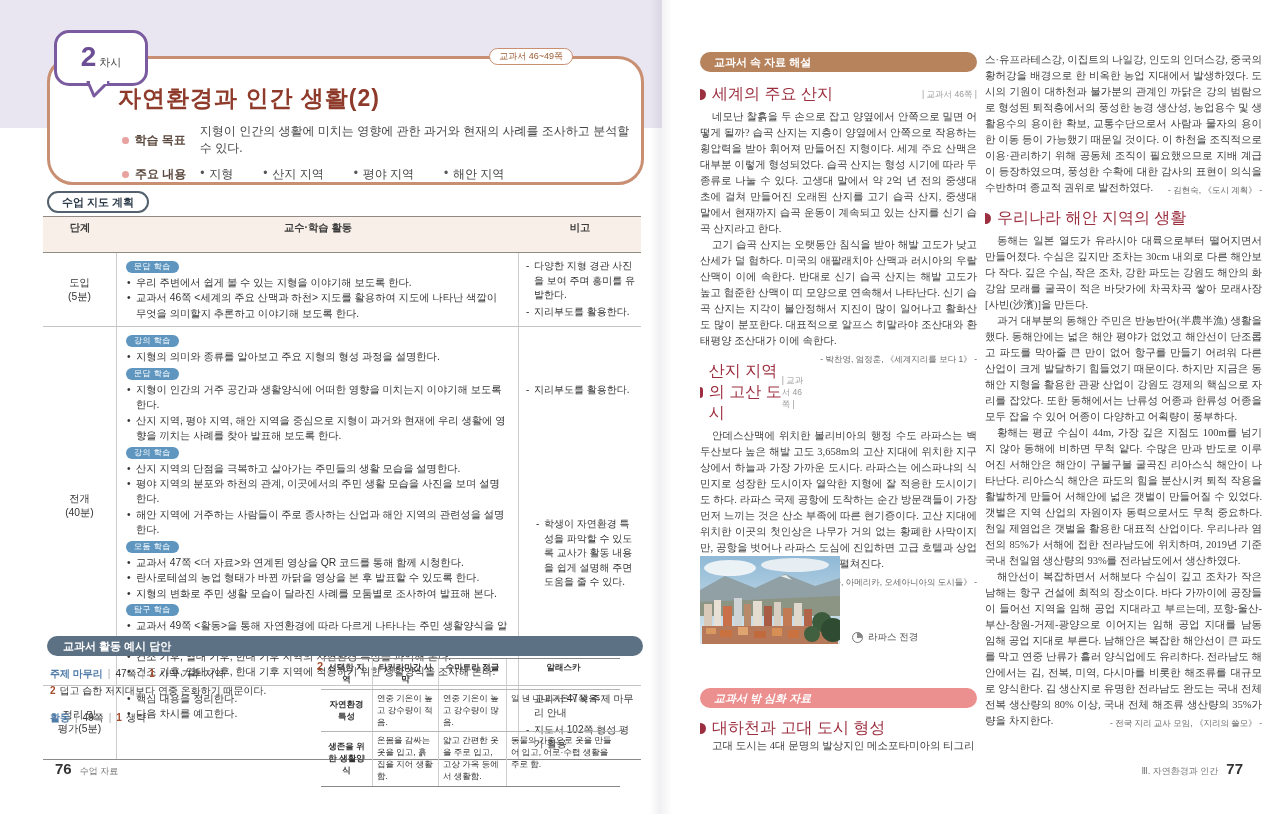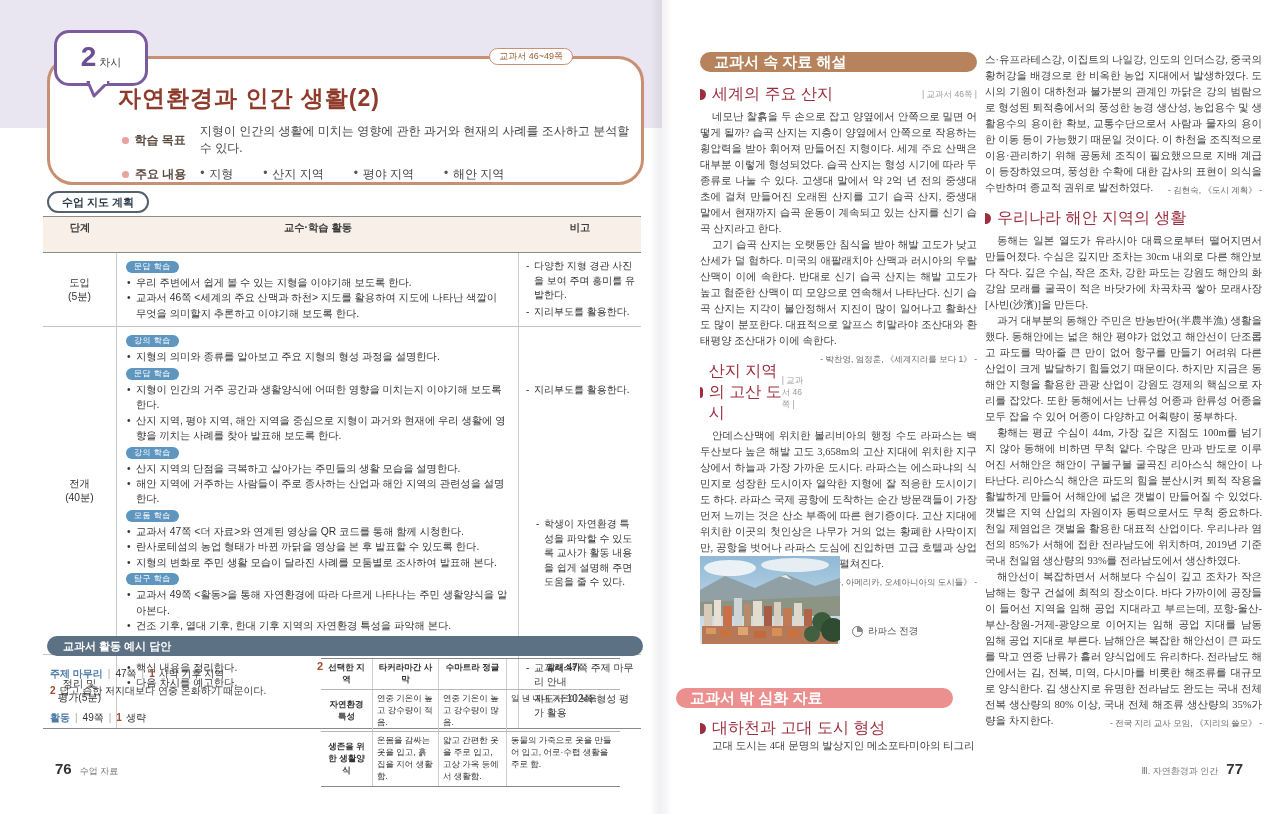--- a/index.html
+++ b/index.html
@@ -72,43 +72,43 @@
   .a-lbl{font-weight:bold;text-align:center;display:flex;align-items:center;justify-content:center;}
 
   .foot-l{left:55px;top:760px;display:flex;align-items:baseline;}
   .foot-l .pg{font-size:15px;font-weight:bold;color:#333;}
   .foot-l .tx{font-size:9px;color:#777;margin-left:8px;}
   .foot-r{right:37px;top:760px;display:flex;align-items:baseline;}
   .foot-r .tx{font-size:9px;color:#777;}
   .foot-r .pg{font-size:15px;font-weight:bold;color:#333;margin-left:8px;}
 
   
-  .pill{height:20px;border-radius:11px;color:#fff;font-weight:bold;font-size:15px;
+  .pill{height:20px;border-radius:11px;color:#fff;font-weight:bold;font-size:11px;
         line-height:20px;padding-left:14px;}
   .pill-brown{background:#b7835d;}
   .pill-pink{background:#ec8f8f;}
   .rcol{width:277px;}
   .col1{left:700px;top:52px;}
   .col2{left:985px;top:52px;}
   .sec-h{display:flex;align-items:center;justify-content:space-between;margin:12px 0 4px 0;}
   .sec-h .lft{display:flex;align-items:center;}
   .mark{width:6px;height:11px;background:#9c2f3f;border-radius:0 6px 6px 0;margin-right:6px;}
   .sec-t{font-size:16px;font-weight:normal;color:#9c2f3f;}
   .sec-ref{font-size:8.5px;color:#999;}
   .rp-body{font-family:"Liberation Serif","DejaVu Serif",serif;font-size:10.5px;line-height:16px;
            color:#3d3d3d;text-align:justify;}
   .para{text-indent:12px;}
   .src{float:right;font-size:8.5px;color:#666;font-family:"Liberation Sans","DejaVu Sans",sans-serif;
        margin-top:2px;}
   .photo-row{left:700px;top:556px;width:277px;display:flex;align-items:flex-end;}
-  .caption{display:flex;align-items:center;margin:0 0 6px 12px;}
+  .caption{display:flex;align-items:center;margin:0 0 0 12px;}
   .cap-icon{width:9px;height:9px;border-radius:50%;border:1px solid #777;
             background:conic-gradient(#8a8a8a 0 100deg,#ffffff 0);margin-right:5px;}
   .cap-tx{font-size:9.5px;color:#555;}
-  .enr-pill{left:676px;top:688px;width:263px;}
+  .enr-pill{left:700px;top:688px;width:263px;font-style:italic;}
   .enr-h{left:700px;top:718px;width:277px;margin:0;}
   .enr-p{left:700px;top:738px;width:277px;}
 </style>
 </head>
 <body>
 
 <div class="spread">
 
   <div class="abs lav-band"></div>
   <div class="abs gutter"></div>
@@ -171,20 +171,21 @@
         <div>(40분)</div>
       </div>
       <div class="c-acts">
         <div class="badge">강의 학습</div>
         <div class="blt">지형의 의미와 종류를 알아보고 주요 지형의 형성 과정을 설명한다.</div>
         <div class="badge">문답 학습</div>
         <div class="blt">지형이 인간의 거주 공간과 생활양식에 어떠한 영향을 미치는지 이야기해 보도록 한다.</div>
         <div class="blt">산지 지역, 평야 지역, 해안 지역을 중심으로 지형이 과거와 현재에 우리 생활에 영향을 끼치는 사례를 찾아 발표해 보도록 한다.</div>
         <div class="badge">강의 학습</div>
         <div class="blt">산지 지역의 단점을 극복하고 살아가는 주민들의 생활 모습을 설명한다.</div>
+        <div class="blt">평야 지역의 분포와 하천의 관계, 이곳에서의 주민 생활 모습을 사진을 보며 설명한다.</div>
         <div class="blt">해안 지역에 거주하는 사람들이 주로 종사하는 산업과 해안 지역의 관련성을 설명한다.</div>
         <div class="badge">모둠 학습</div>
         <div class="blt">교과서 47쪽 &lt;더 자료&gt;와 연계된 영상을 QR 코드를 통해 함께 시청한다.</div>
         <div class="blt">란사로테섬의 농업 형태가 바뀐 까닭을 영상을 본 후 발표할 수 있도록 한다.</div>
         <div class="blt">지형의 변화로 주민 생활 모습이 달라진 사례를 모둠별로 조사하여 발표해 본다.</div>
         <div class="badge">탐구 학습</div>
         <div class="blt">교과서 49쪽 &lt;활동&gt;을 통해 자연환경에 따라 다르게 나타나는 주민 생활양식을 알아본다.</div>
         <div class="blt">건조 기후, 열대 기후, 한대 기후 지역의 자연환경 특성을 파악해 본다.</div>
         <div class="blt">건조 기후, 열대 기후, 한대 기후 지역에 적응하기 위한 생활양식을 조사해 본다.</div>
       </div>

